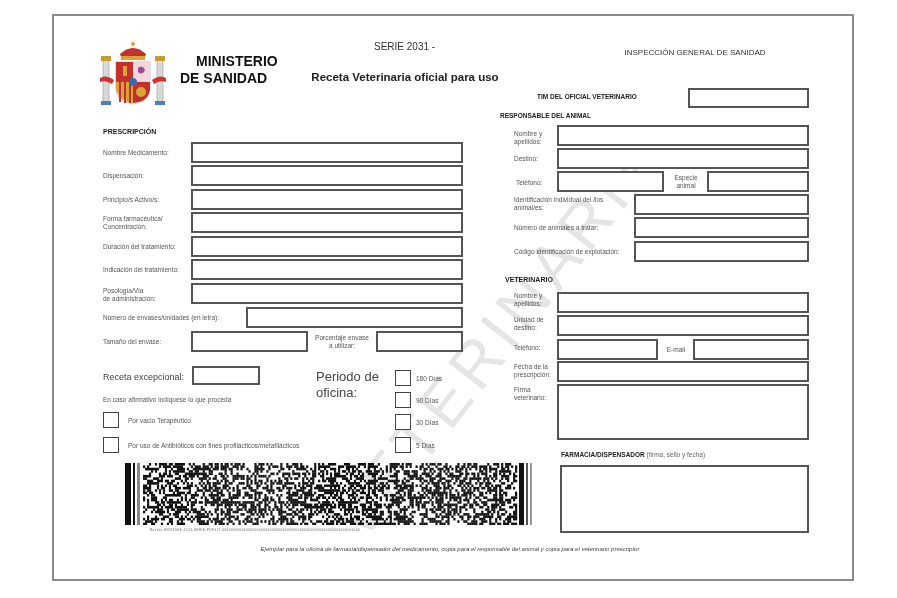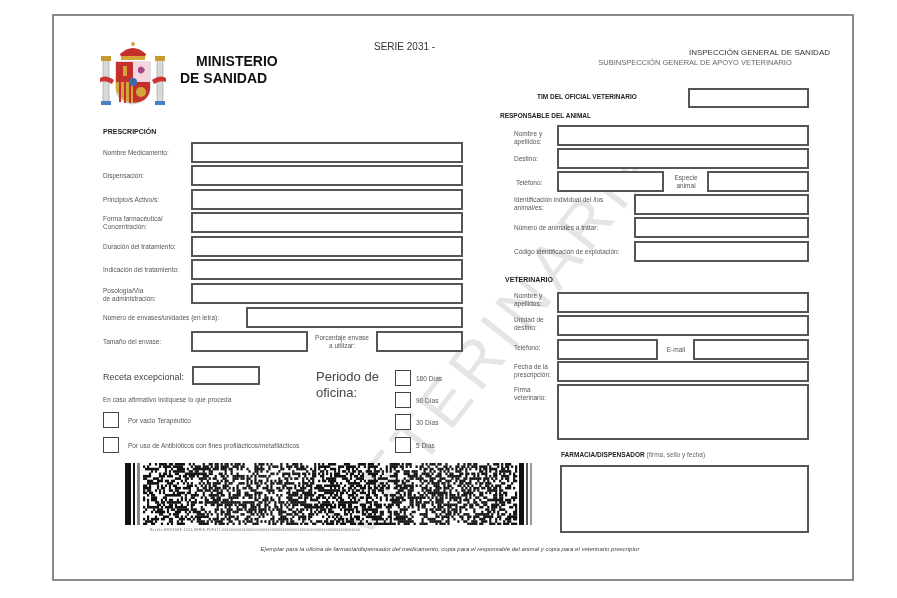--- a/index.html
+++ b/index.html
@@ -45,25 +45,25 @@
   <path d="M33 42 H50 V50 Q48 62 33 63Z" fill="#c4302b"></path>
   <circle cx="41" cy="52" r="5" fill="#d6a53a"></circle>
   <circle cx="33" cy="42" r="4" fill="#3a6ab0"></circle>
 </svg>
 
 <div class="abs title-m" style="left:196px;top:53px;">MINISTERIO</div>
 <div class="abs title-m" style="left:180px;top:70px;">DE SANIDAD</div>
 
 <div class="abs" style="left:374px;top:41px;font-size:10px;color:#333;">SERIE 2031 -</div>
 <div class="abs" style="left:290px;top:70px;width:230px;text-align:center;font-size:11.5px;font-weight:bold;color:#222;line-height:15px;">
+  <div>Receta Veterinaria oficial para uso</div>
 </div>
 
 <div class="abs" style="left:560px;top:48px;width:270px;text-align:center;color:#333;line-height:9.5px;">
-  <div style="font-size:8px;text-align:right;">INSPECCIÓN GENERAL DE SANIDAD</div>
-  <div style="font-size:7.5px;color:#666;">SUBINSPECCIÓN GENERAL DE APOYO VETERINARIO</div>
+  <div style="font-size:8px;">INSPECCIÓN GENERAL DE SANIDAD</div>
 </div>
 
 <div class="hdr" style="left:537px;top:93px;font-size:6.5px;">TIM DEL OFICIAL VETERINARIO</div>
 <div class="box" style="left:688px;top:88px;width:121px;height:20px;"></div>
 
 <div class="hdr" style="left:103px;top:128px;">PRESCRIPCIÓN</div>
 
 <div class="lbl" style="left:103px;top:149px;">Nombre Medicamento:</div>
 <div class="box" style="left:191px;top:142px;width:272px;height:21px;"></div>
 

